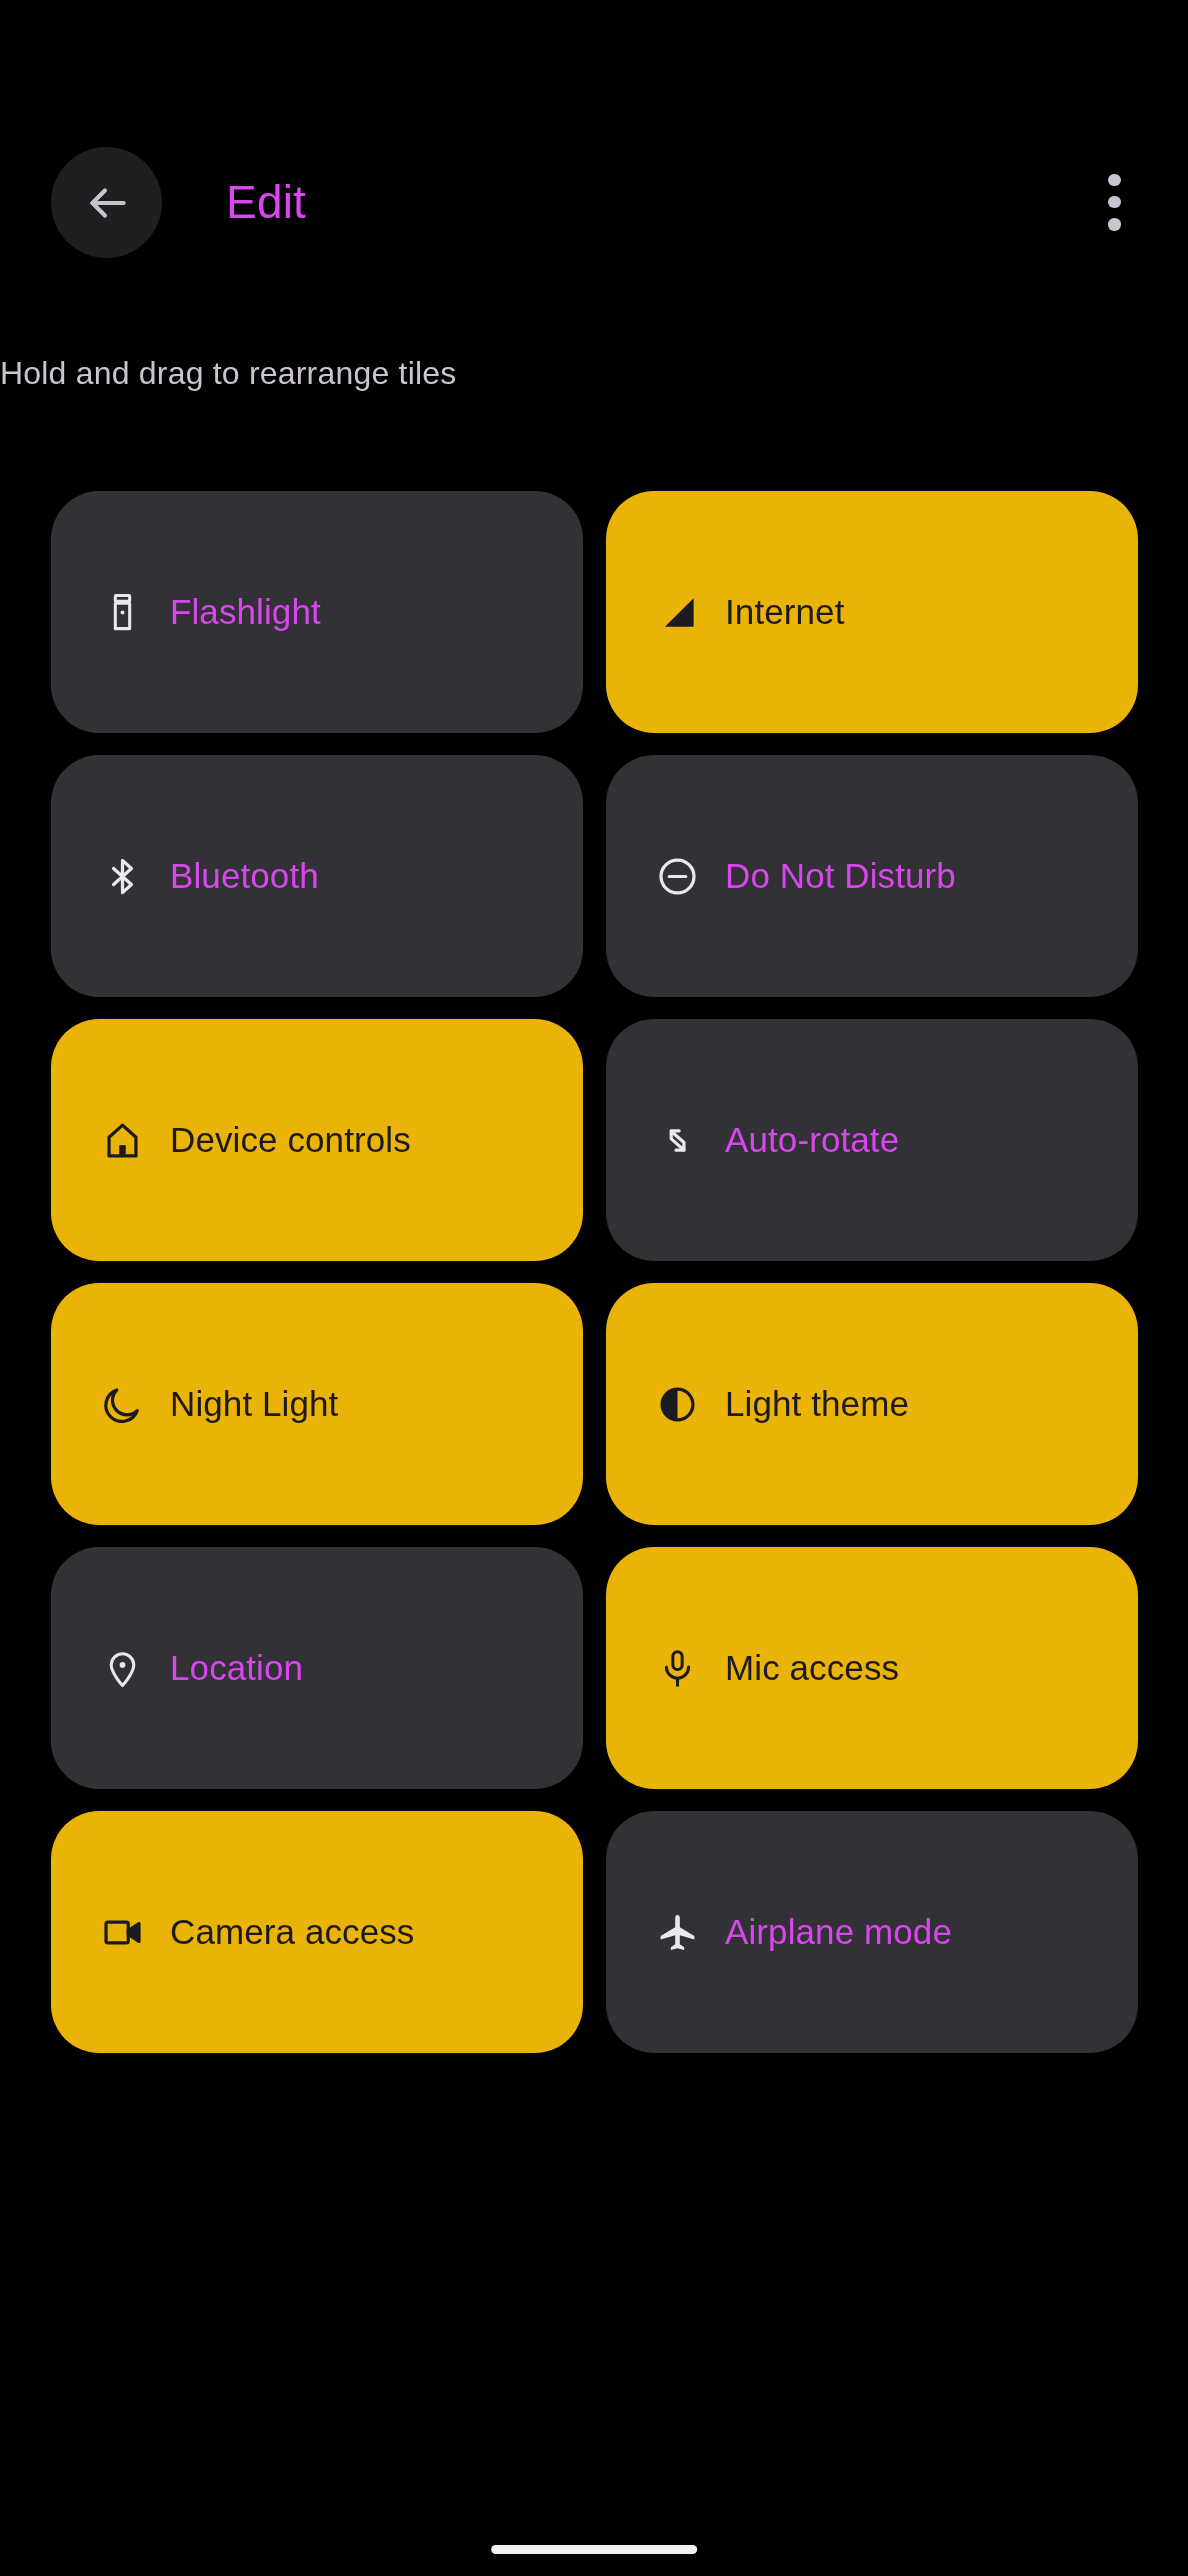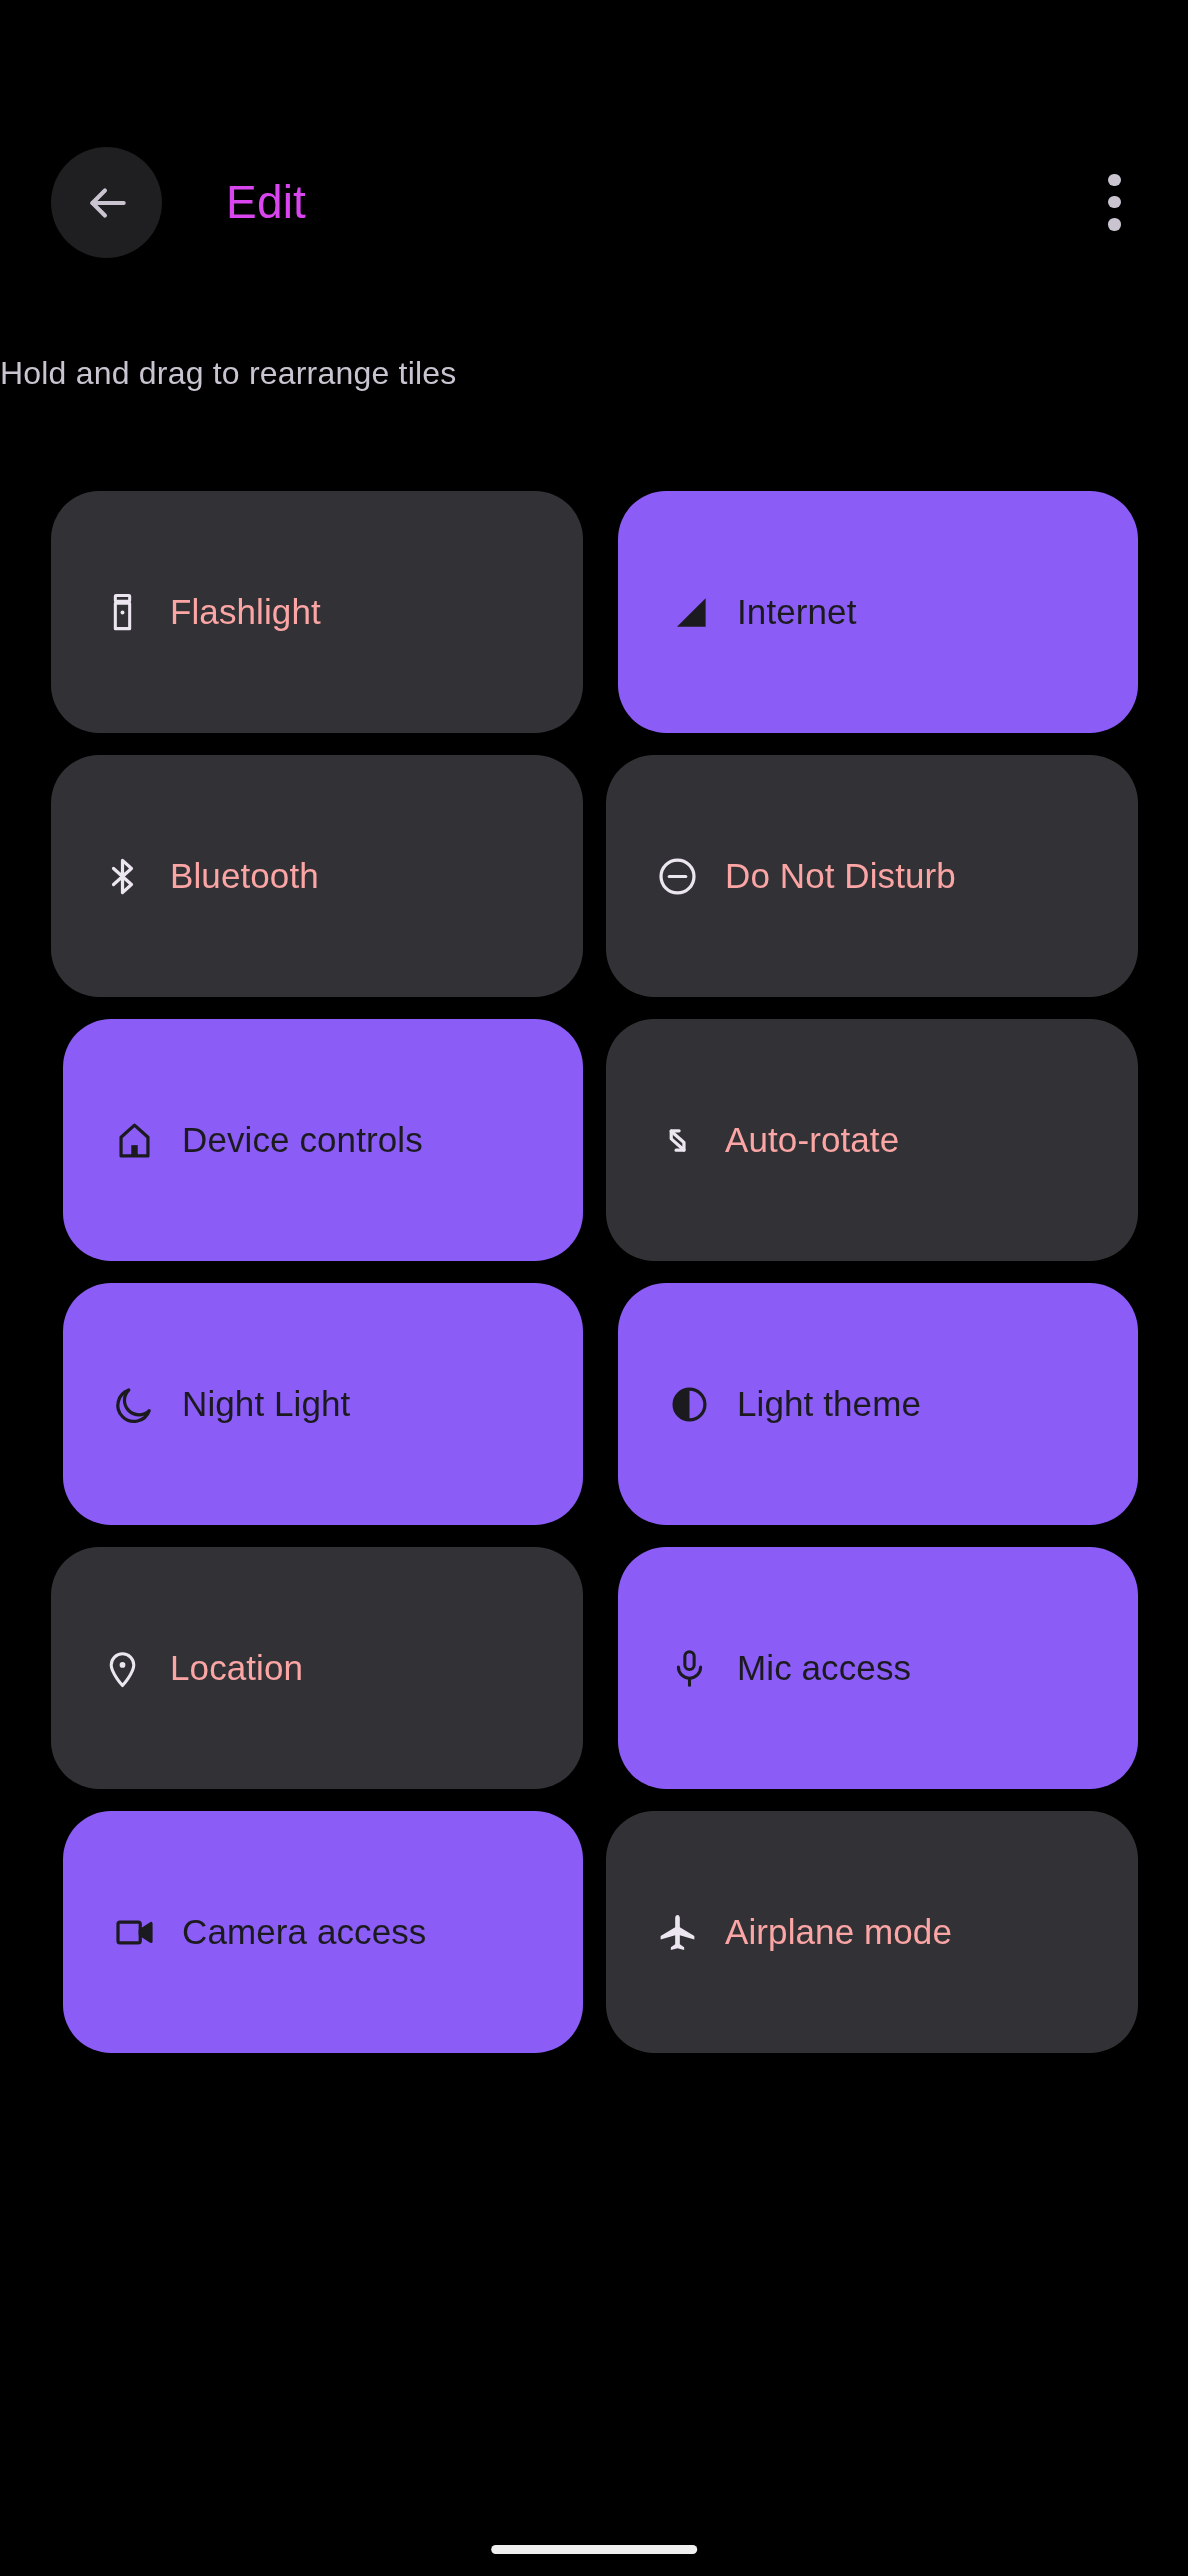--- a/index.html
+++ b/index.html
@@ -112,43 +112,42 @@
     display: flex;
     align-items: center;
     padding-left: 48px;
     cursor: pointer;
     overflow: hidden;
   }
   .tile.inactive {
     background: #323236;
   }
   .tile.active {
-    background: #8b5cf6;
-    margin-left: 12px;
+    background: #eab308;
   }
 
   .tile-icon {
     flex: 0 0 auto;
     width: 46px;
     height: 46px;
     display: flex;
     align-items: center;
     justify-content: center;
   }
   .tile-icon svg { display: block; }
 
   .tile-label {
     margin-left: 25px;
     font-size: 35px;
     font-weight: 400;
     letter-spacing: 0.1px;
     white-space: nowrap;
     overflow: hidden;
   }
-  .tile.inactive .tile-label { color: #fca5a5; }
+  .tile.inactive .tile-label { color: #d946ef; }
   .tile.active   .tile-label { color: #1B1B1F; }
 
   .tile-chevron {
     position: absolute;
     right: 45px;
     top: 50%;
     transform: translateY(-50%);
     width: 28px;
     height: 28px;
     display: flex;

